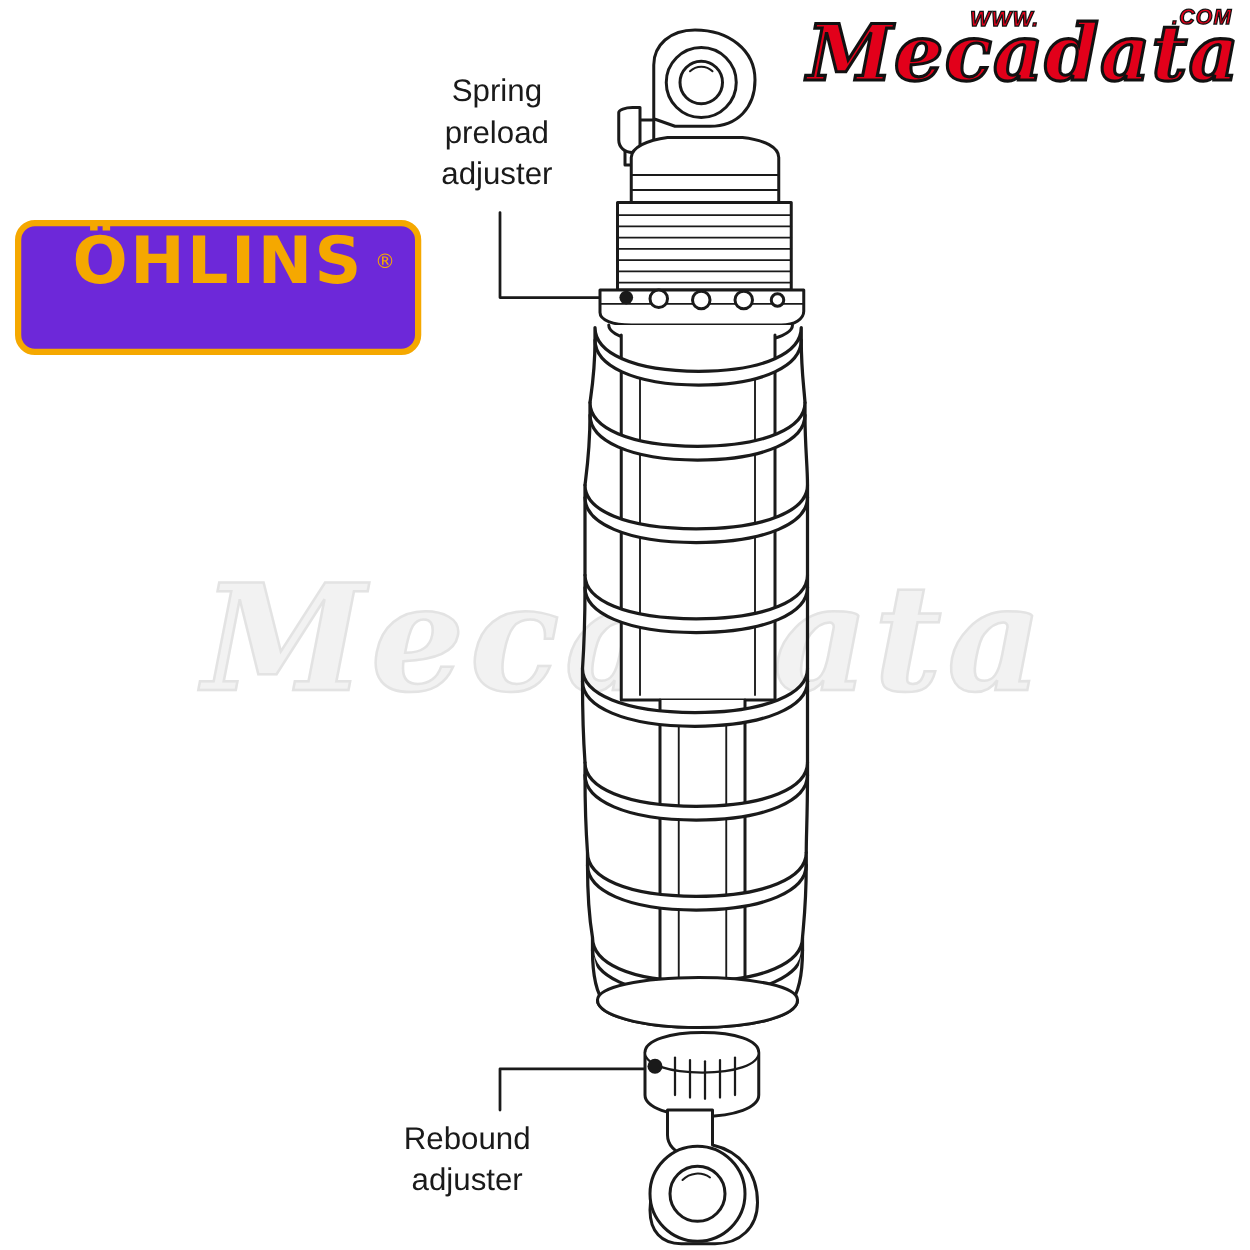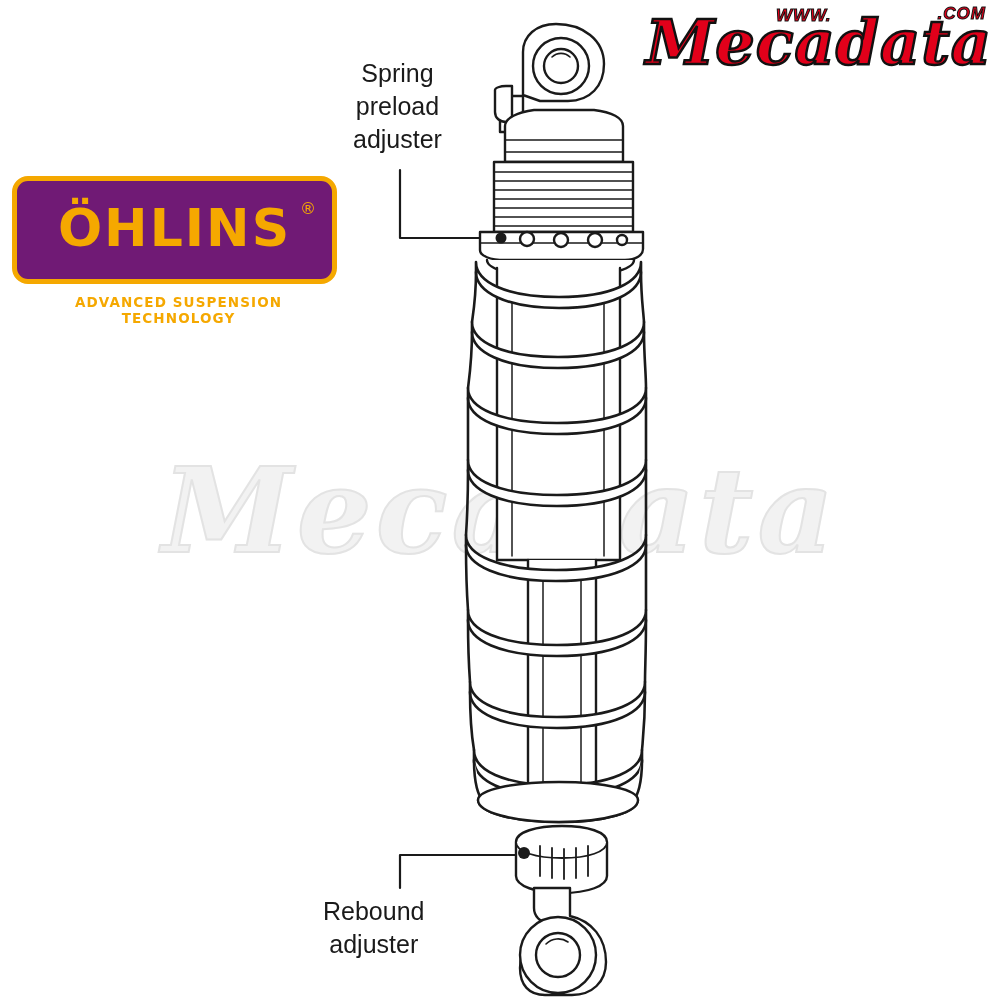--- a/index.html
+++ b/index.html
@@ -98,26 +98,26 @@
     width: 325px;
     height: 145px;
     z-index: 6;
   }
   .ohlins-box {
     position: absolute;
     left: 0;
     top: 0;
     width: 325px;
     height: 108px;
-    background: #701a75;
+    background: #6d28d9;
     border: 5px solid #f5a800;
     border-radius: 16px;
     box-sizing: border-box;
     display: flex;
-    align-items: center;
+    align-items: flex-start;
     justify-content: center;
   }
   .ohlins-word {
     font-family: "DejaVu Sans", sans-serif;
     font-weight: 700;
     font-size: 52px;
     letter-spacing: 2px;
     color: #f5a800;
     position: relative;
     top: -2px;
@@ -176,21 +176,20 @@
   <div class="md-www">WWW.</div>
   <div class="md-com">.COM</div>
   <div class="md-main">Mecadata</div>
 </div>
 
 <div class="ohlins-logo">
   <div class="ohlins-box">
     <span class="ohlins-word">ÖHLINS</span>
     <span class="ohlins-reg">®</span>
   </div>
-  <div class="ohlins-tagline">ADVANCED SUSPENSION TECHNOLOGY</div>
 </div>
 
 <div class="callout top">
   <div>Spring</div>
   <div>preload</div>
   <div>adjuster</div>
 </div>
 
 <div class="callout bottom">
   <div>Rebound</div>

